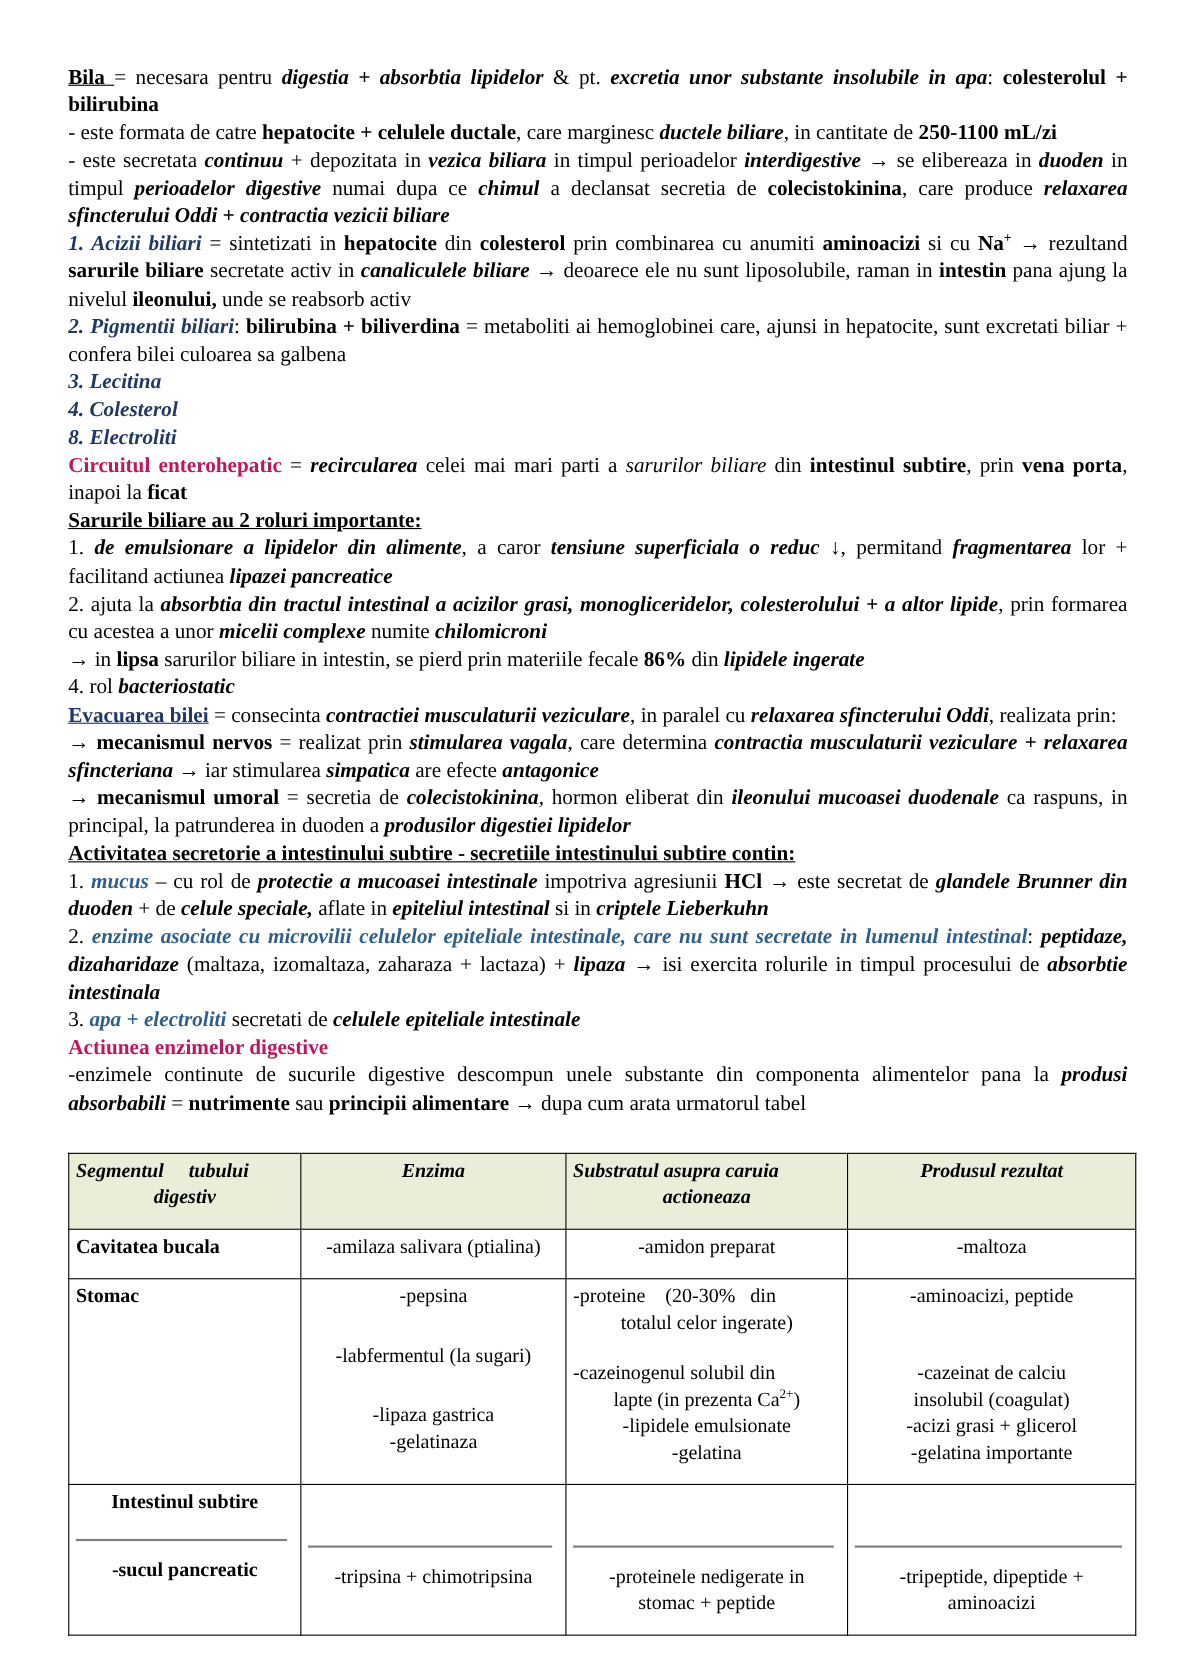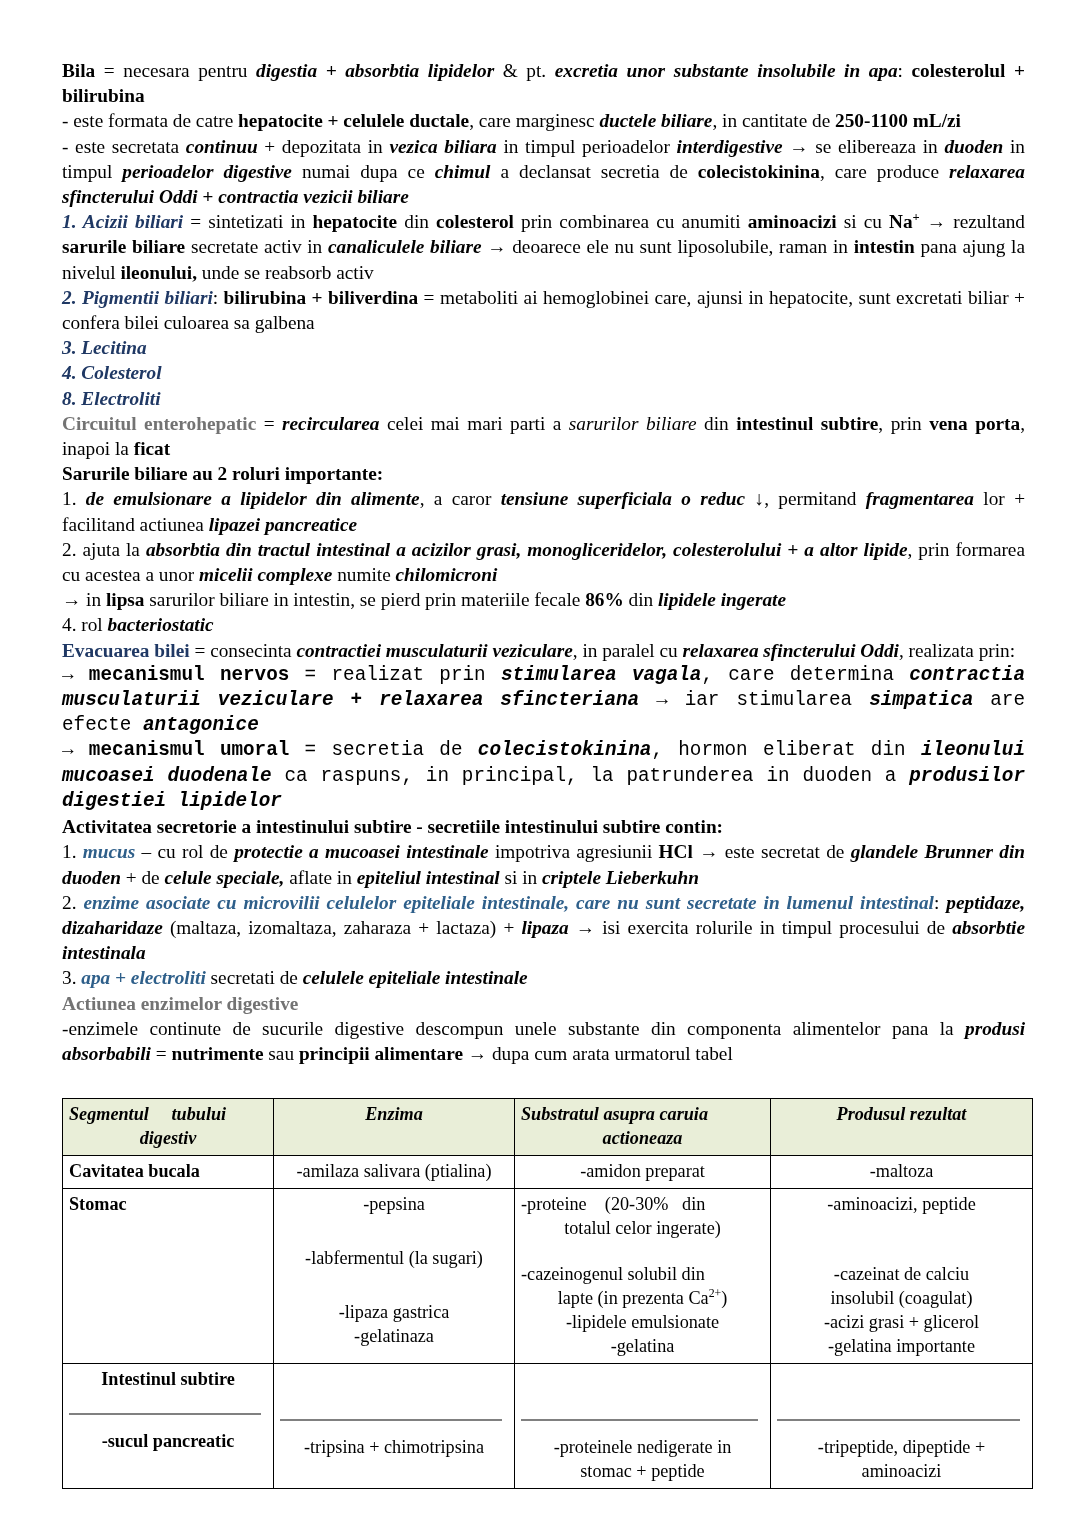--- a/index.html
+++ b/index.html
@@ -27,29 +27,28 @@
     text-justify: inter-word;
   }
   p.line {
     margin: 0;
     padding: 0;
   }
   
   b, .b { font-weight: bold; }
   i, .i { font-style: italic; }
   .bi { font-weight: bold; font-style: italic; }
-  .u { }
+  .u { text-decoration: underline; }
   .navy { color: #1f3864; }
   .steel { color: #2e5f8a; }
-  .red { color: #737373; }
+  .red { color: #be185d; }
   .nowrapline { text-align: left; }
   .indent-arrow {
     margin-left: 112px;
     text-indent: 0;
-    font-family: Liberation Mono, monospace;
   }
   sup {
     font-size: 0.65em;
     vertical-align: super;
     line-height: 0;
   }
 
   
   table.enzyme-table {
     margin-top: 32px;
@@ -58,21 +57,21 @@
     margin-left: 0px;
     table-layout: fixed;
     font-size: 18.2px;
     line-height: 24px;
   }
   table.enzyme-table, table.enzyme-table td, table.enzyme-table th {
     border: 1.6px solid #000000;
   }
   table.enzyme-table td, table.enzyme-table th {
     vertical-align: top;
-    padding: 3px 6px 5px 6px;
+    padding: 3px 6px 17px 6px;
   }
   thead th {
     background: #e9eed8;
     font-weight: bold;
     font-style: italic;
     text-align: justify;
     text-justify: inter-word;
   }
   thead th > span { display: block; }
   .col1 { width: 198px; }

